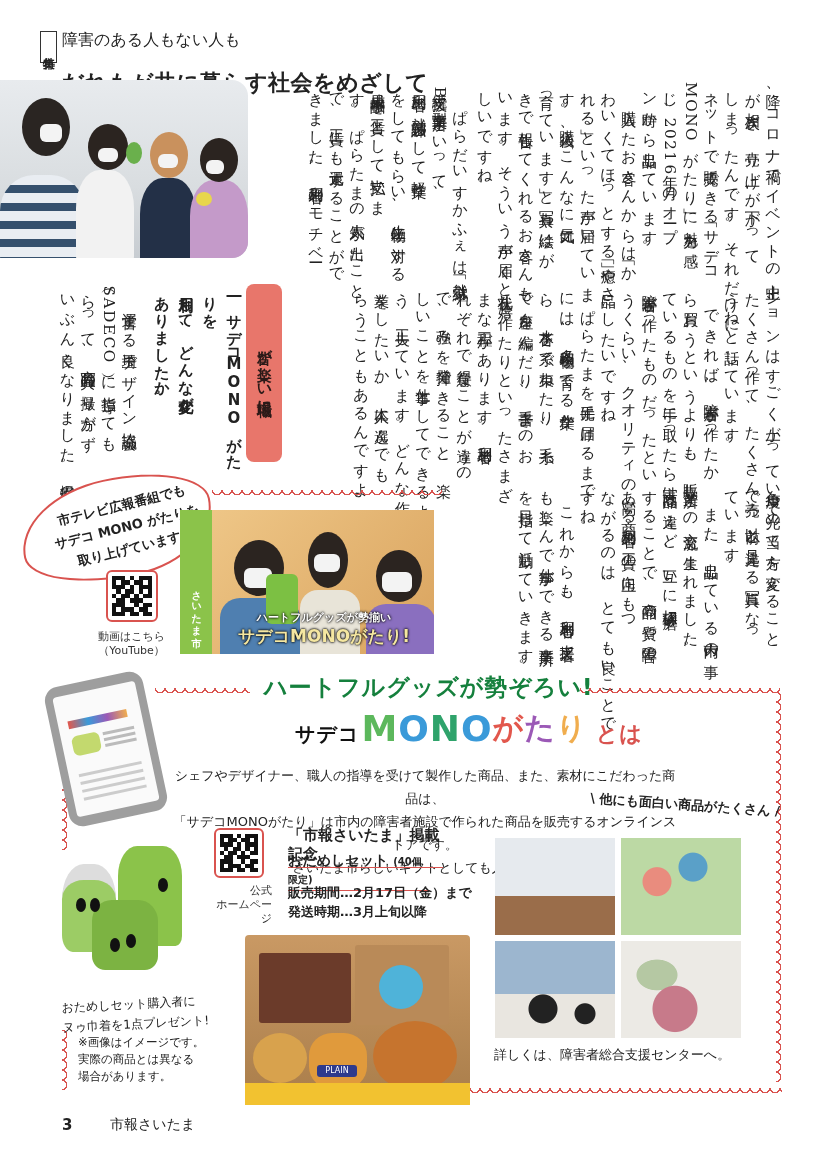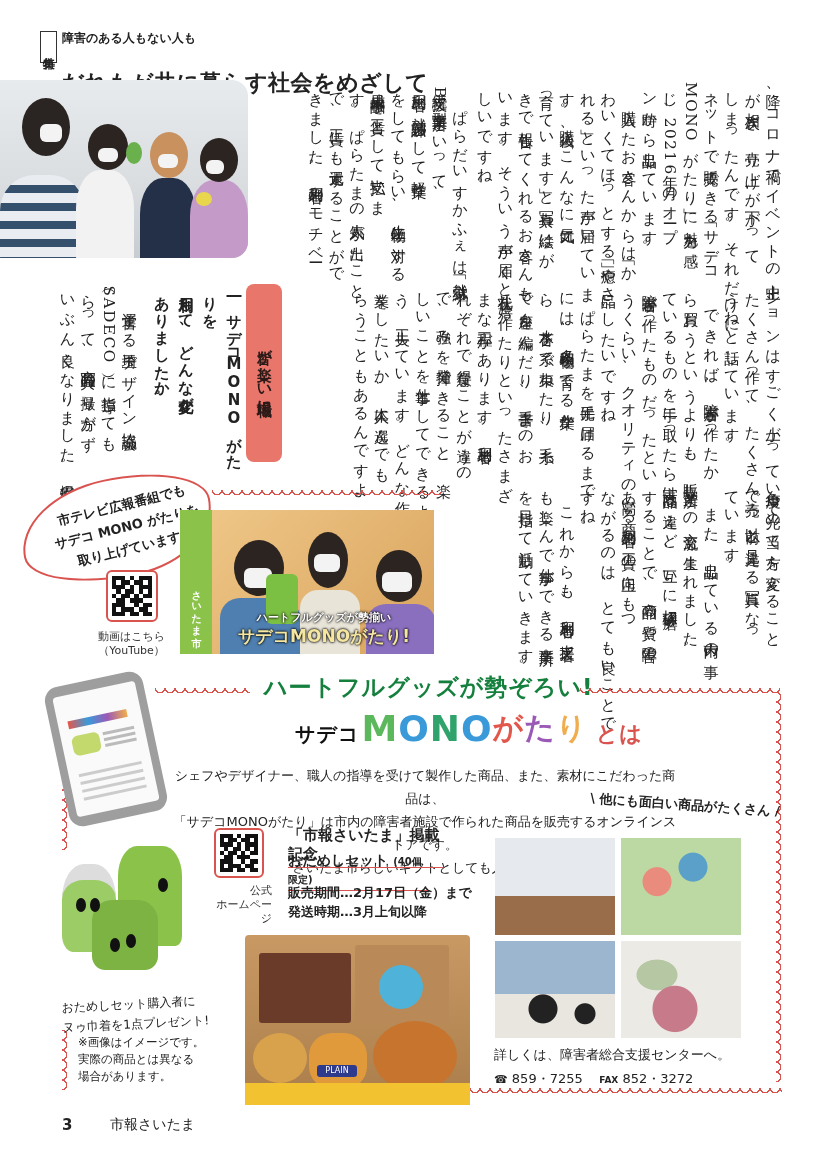--- a/index.html
+++ b/index.html
@@ -3,21 +3,21 @@
 <meta charset="utf-8">
 <style>
   html,body{margin:0;padding:0;background:#fff;}
   body{width:830px;height:1174px;position:relative;overflow:hidden;font-family:"DejaVu Serif","Liberation Serif",serif;color:#222;}
   .abs{position:absolute;}
   .sans{font-family:"DejaVu Sans","Liberation Sans",sans-serif;}
   .vert{writing-mode:vertical-rl;text-orientation:upright;}
   .col{writing-mode:vertical-rl;font-size:15.2px;line-height:27px;letter-spacing:1.6px;white-space:pre;}
   
   .tokushu{left:40px;top:31px;width:15px;height:30px;border:1.5px solid #333;font-size:12px;line-height:14px;text-align:center;font-weight:bold;}
-  .kicker{left:62px;top:30px;font-size:12px;font-weight:bold;}
+  .kicker{left:62px;top:30px;font-size:16px;font-weight:normal;}
   .title{left:62px;top:44px;font-size:22px;font-weight:bold;letter-spacing:0.5px;margin-top:24px;}
   
   .photo1{left:0;top:80px;width:248px;height:178px;border-radius:0 16px 16px 0;overflow:hidden;background:linear-gradient(180deg,#e8ebee 0%,#d9dde0 60%,#c7ccd1 100%);}
   .person{position:absolute;border-radius:40% 40% 10% 10%;}
   .head{position:absolute;border-radius:50%;background:#2b2420;}
   .mask{position:absolute;background:#f3f3f3;border-radius:6px;}
   
   .tag{left:246px;top:284px;width:36px;height:178px;background:#e8766b;border-radius:8px;color:#2b1a18;font-weight:bold;font-size:15px;display:flex;align-items:center;justify-content:center;}
   .question{font-weight:bold;font-size:15px;line-height:24px;}
   
@@ -435,23 +435,16 @@
 
 <div class="abs" style="left:495px;top:838px;width:246px;height:200px;display:grid;grid-template-columns:1fr 1fr;gap:6px;">
   <div style="background:linear-gradient(180deg,#e6eaee 0 60%,#9a6d4a 60%);"></div>
   <div style="background:radial-gradient(circle at 30% 45%,#e98c7e 0 14px,transparent 15px),radial-gradient(circle at 60% 30%,#5aa0c8 0 14px,transparent 15px),#bcd9a4;"></div>
   <div style="background:radial-gradient(circle at 40% 70%,#222 0 14px,transparent 15px),radial-gradient(circle at 75% 75%,#222 0 10px,transparent 11px),linear-gradient(180deg,#9cb6cf 0 55%,#e9e6e0 55%);"></div>
   <div style="background:radial-gradient(ellipse at 45% 70%,#c77a8a 0 22px,transparent 23px),radial-gradient(ellipse at 30% 35%,#b5c8a3 0 20px,transparent 21px),#eceae5;"></div>
 </div>
 
 <div class="abs contact sans">
   <div>詳しくは、障害者総合支援センターへ。</div>
-  <div>
-    <span style="font-size:11px;">☎</span>
-    <span>859・7255</span>
-    &nbsp;&nbsp;
-    <span style="font-size:9px;font-weight:bold;">FAX</span>
-    <span>852・3272</span>
-  </div>
 </div>
 
 <div class="abs footer-num sans">3</div>
 <div class="abs footer-name sans">市報さいたま</div>
 
 </body></html>

